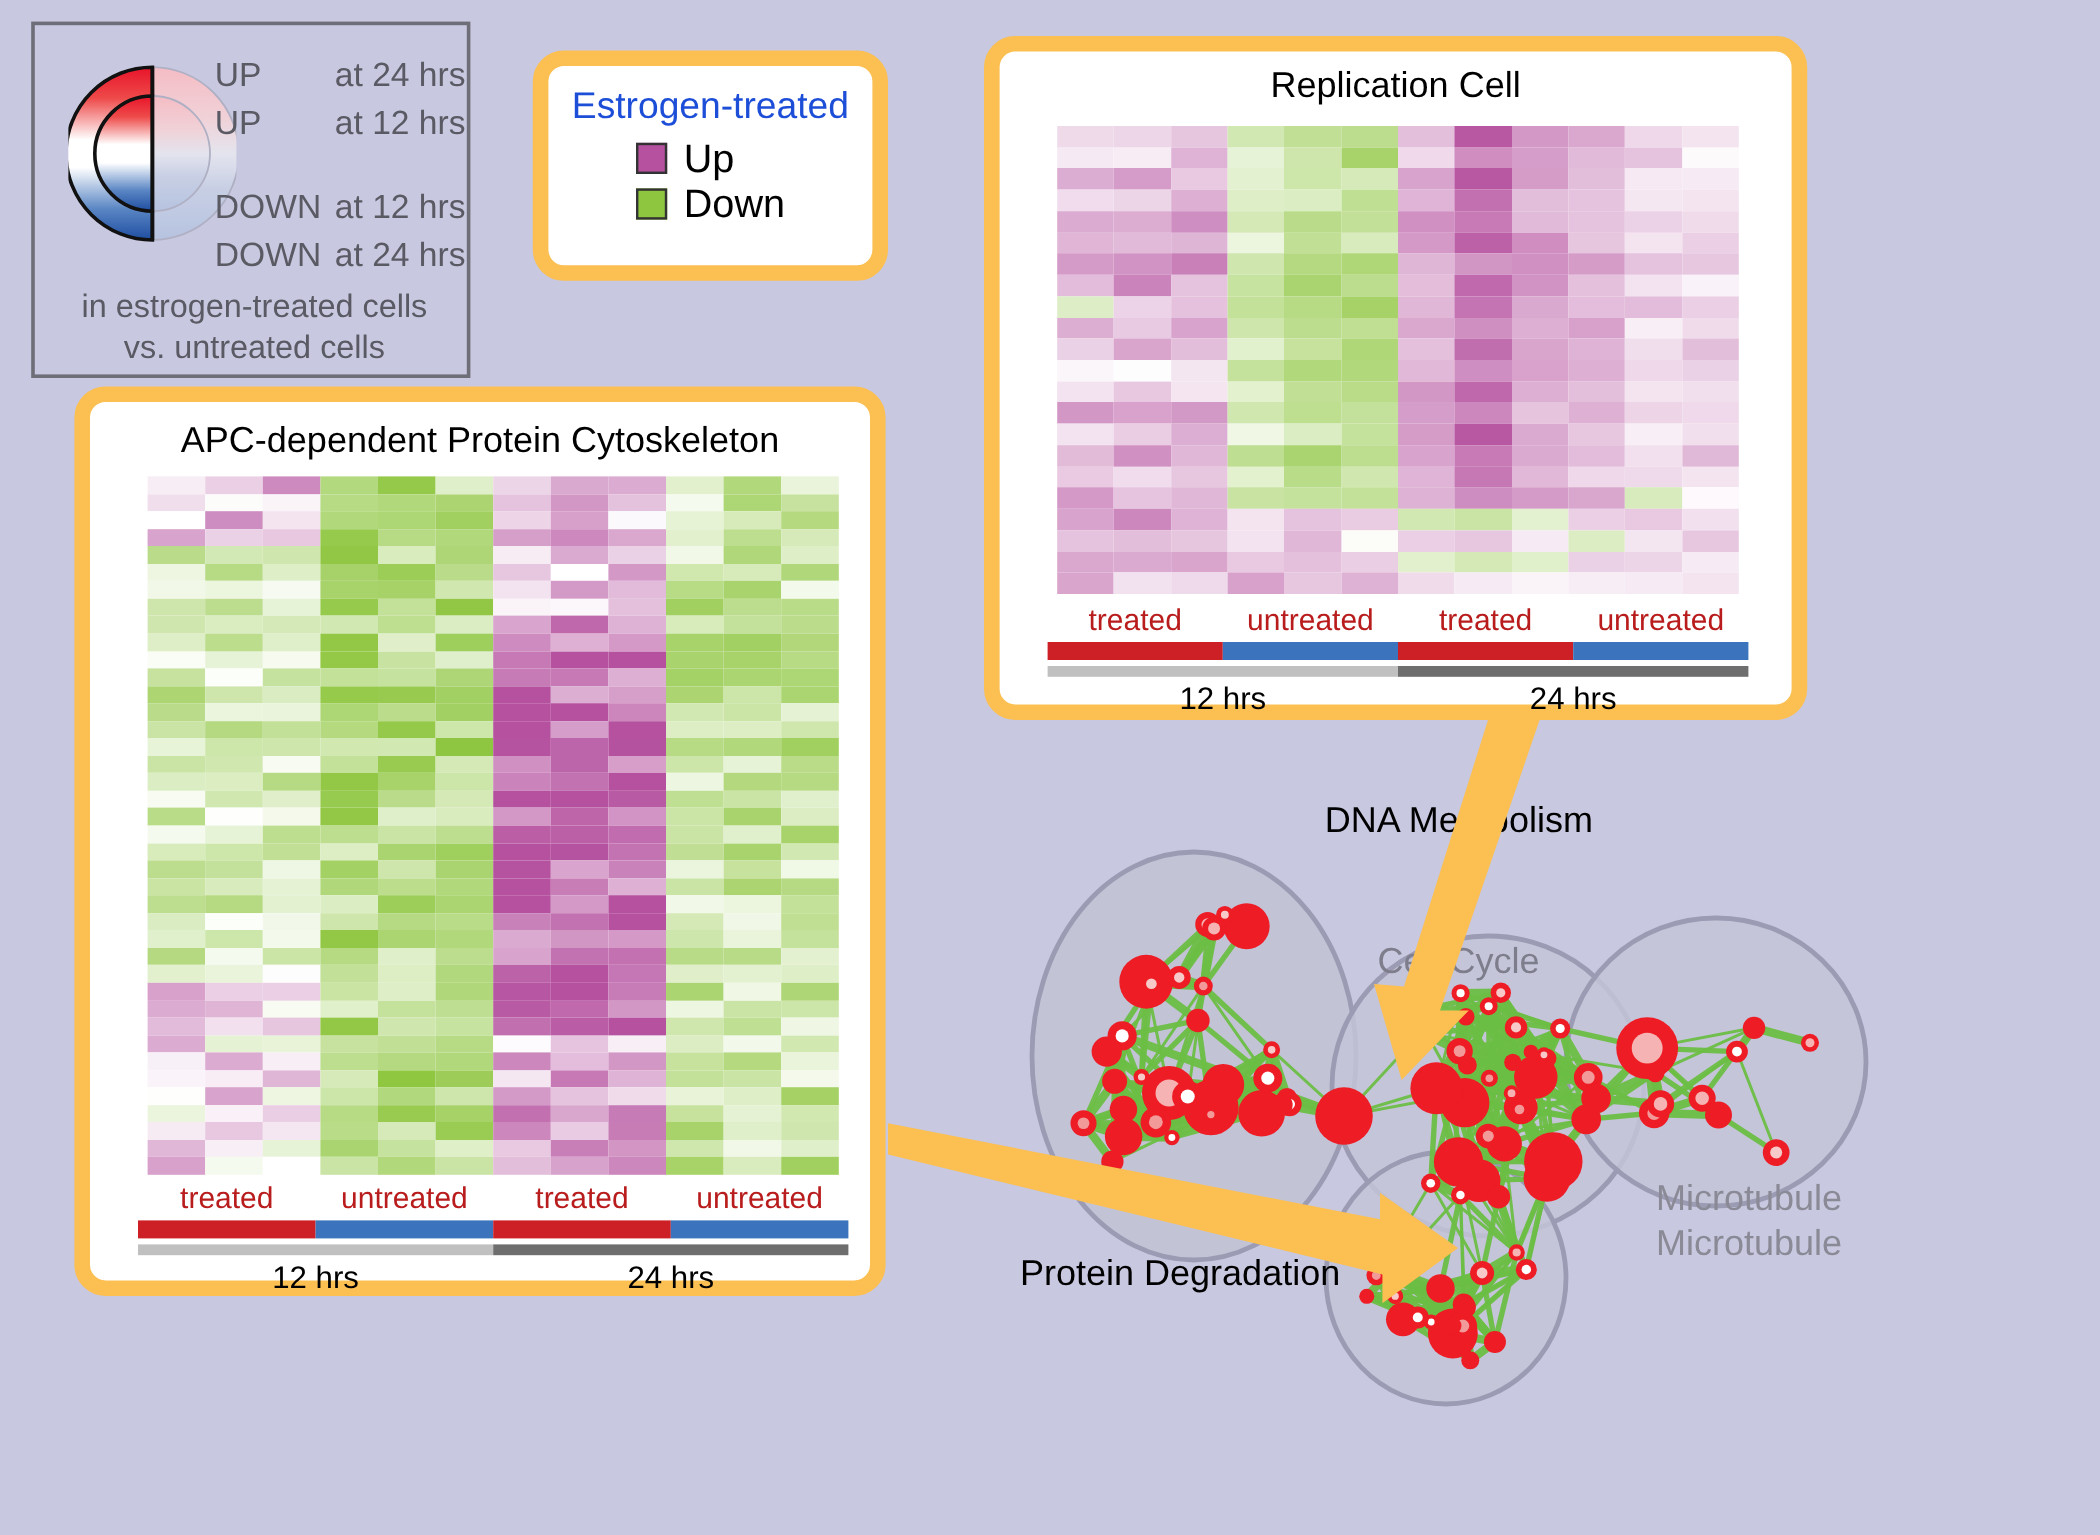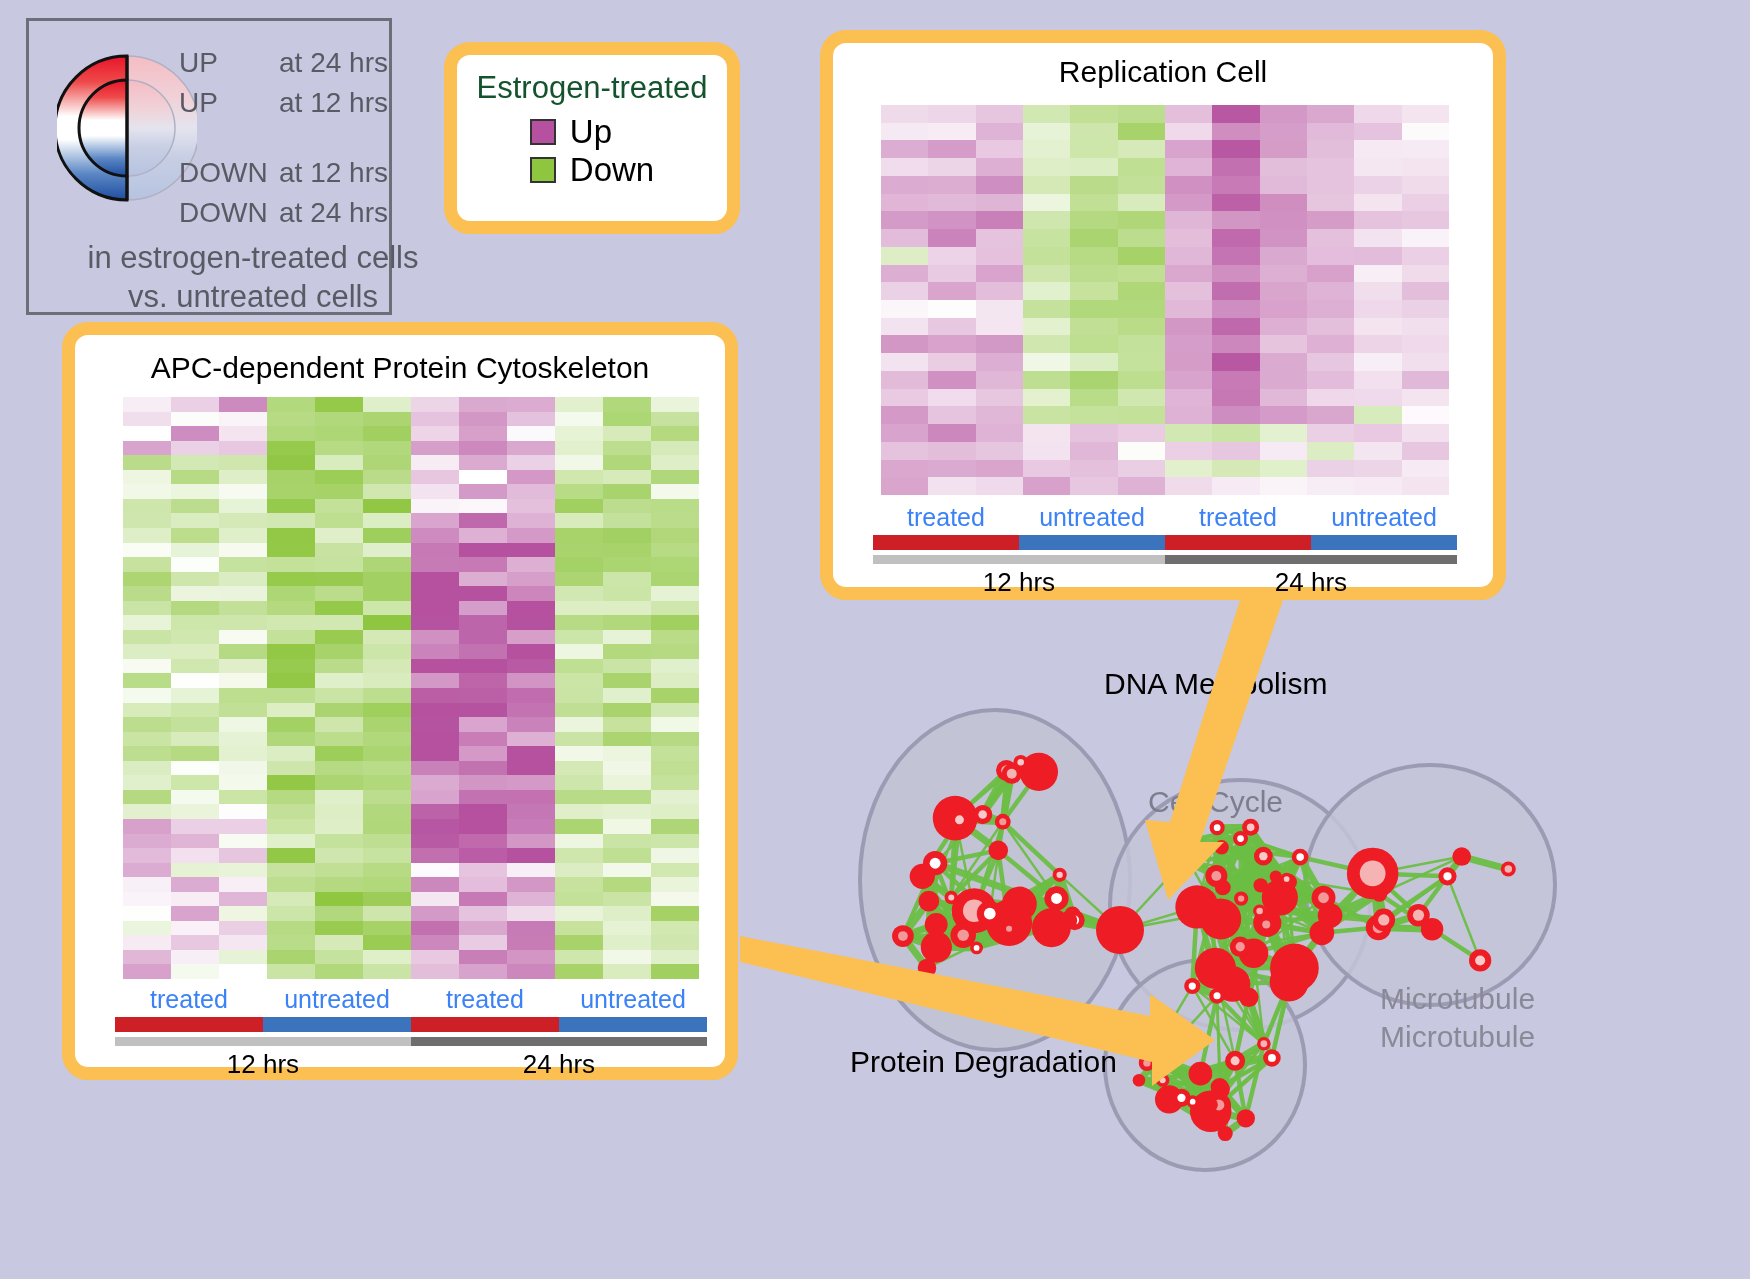--- a/index.html
+++ b/index.html
@@ -17,34 +17,34 @@
     background:#c8c8e0; border:3px solid #6e6e78;
   }
   #wheel-wrap{ position:absolute; left:28px; top:22px; width:140px; height:172px;}
   #wheel-text{ position:absolute; left:150px; top:22px; width:215px;}
   .wrow{ height:40px; display:flex; align-items:center; color:#5a5a64; font-size:28px;}
   .wrow .dir{ width:100px; }
   .wrow .tm{ }
   .wrow.gap{ height:30px; }
   #wheel-caption{
     position:absolute; left:0; top:218px; width:366px; text-align:center;
-    color:#5a5a64; font-size:31px; line-height:1.25;margin-left:41px;
+    color:#5a5a64; font-size:27px; line-height:1.25;
   }
 
   
   .card{
     position:absolute;
     background:#ffffff;
     border:13px solid #fbbf52;
     border-radius:26px;
   }
 
   #legend-card{ left:444px; top:42px; width:296px; height:192px; }
   #legend-inner{ padding:14px 0 0 0; text-align:center;}
-  .legend-title{ font-size:31px; color:#14532d; line-height:1.22; }
+  .legend-title{ font-size:31px; color:#1d4ed8; line-height:1.22; }
   .legend-rows{ margin-top:6px; display:inline-block; text-align:left;}
   .legend-row{ display:flex; align-items:center; gap:14px; height:38px;}
   .swatch{ width:26px; height:26px; border:2px solid #333; }
   .legend-label{ font-size:33px; color:#000; }
 
   #repl-card{ left:820px; top:30px; width:686px; height:570px; }
   #apc-card{ left:62px; top:322px; width:676px; height:758px; }
 
   .panel-title{
     text-align:center; font-size:30px; color:#000; font-weight:normal;
@@ -53,21 +53,21 @@
   #apc-card .panel-title{ font-size:30px; padding-top:16px; }
 
   .hm-wrap{ position:absolute; }
   .hm{ display:grid; width:100%; height:100%; }
   .hm div{ width:100%; height:100%; }
 
   
   .axis{ position:absolute; }
   .axis-labels{ display:flex; }
   .axis-labels span{
-    flex:1 1 0; text-align:center; font-size:25px; color:#3b82f6;
+    flex:1 1 0; text-align:center; font-size:25px; color:#b91c1c;
   }
   .bar-row{ display:flex; margin-top:3px; }
   .bar-row div{ height:15px; }
   .time-row{ display:flex; margin-top:5px; }
   .time-row div{ height:9px; }
   .time-labels{ display:flex; margin-top:3px; }
   .time-labels span{ text-align:center; font-size:26px; color:#000; }
 
   
   #network{ position:absolute; left:790px; top:620px; width:960px; height:659px; }

